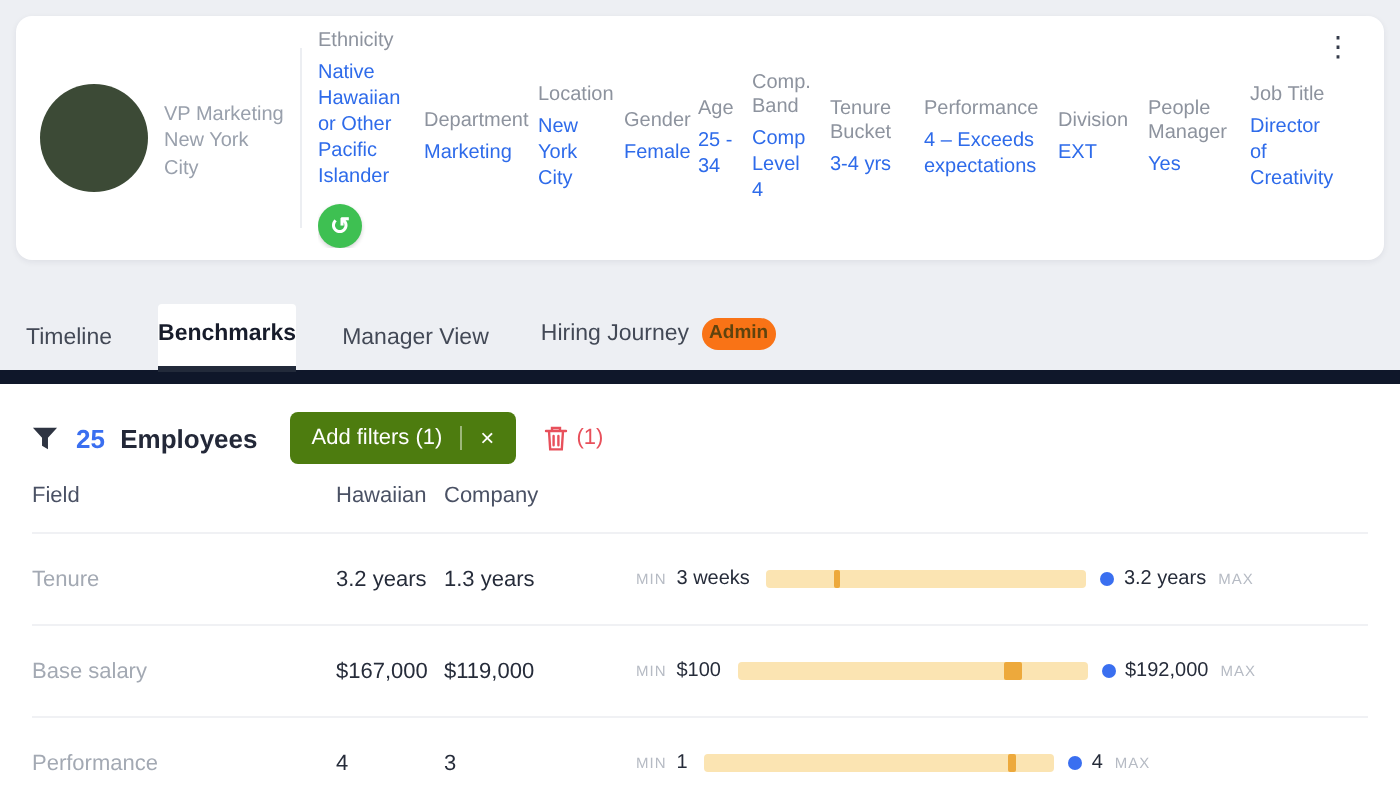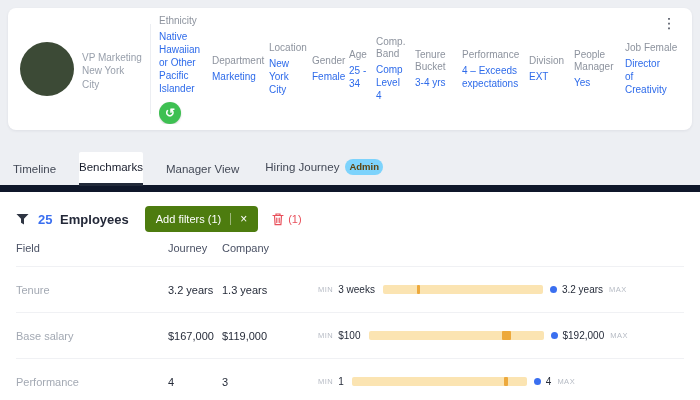--- a/index.html
+++ b/index.html
@@ -44,26 +44,26 @@
     position:absolute;top:6px;right:12px;font-size:14px;color:#353b4a;
     cursor:pointer;padding:2px 4px;line-height:1;
   }
   
   .tabs{
     display:flex;align-items:flex-end;gap:20px;margin-top:20px;padding:0 0 0 10px;
     border-bottom:7px solid #0f172a;
   }
   .tab{font-size:11.5px;color:#434956;padding:9px 3px 10px;cursor:pointer;white-space:nowrap}
   .tab.active{
-    background:#fff;color:#171c2b;font-weight:normal;padding:9px 0 10px;
+    background:#fff;color:#171c2b;font-weight:bold;padding:9px 0 10px;
     border-bottom:3px solid #222a3a;margin-bottom:-1px;border-radius:2px 2px 0 0;
   }
   .tab.hj{display:flex;align-items:center;gap:6px}
   .admin{
-    background:#7dd3fc;color:#5f430e;font-size:9.5px;font-weight:bold;
+    background:#f97316;color:#5f430e;font-size:9.5px;font-weight:bold;
     padding:2px 4px;border-radius:9px;line-height:1.3;
   }
   
   .panel{background:#fff;min-height:231px;padding:14px 16px 0;box-sizing:border-box}
   .filterbar{display:flex;align-items:center}
   .funnel{display:flex;align-items:center}
   .count{margin-left:9px;font-size:13px;font-weight:bold}
   .count-num{color:#3a6ff0}
   .count-label{color:#232838;margin-left:4px}
   .addf{
@@ -139,21 +139,21 @@
     </div>
     <div class="attr c8">
       <div class="alabel">Division</div>
       <div class="avalue">EXT</div>
     </div>
     <div class="attr c9">
       <div class="alabel wrap">People Manager</div>
       <div class="avalue">Yes</div>
     </div>
     <div class="attr c10">
-      <div class="alabel">Job Female</div>
+      <div class="alabel">Job Title</div>
       <div class="avalue">Director of Creativity</div>
     </div>
   </div>
   <div class="more"><span>⋮</span></div>
 </div>
 
 <div class="tabs">
   <div class="tab">Timeline</div>
   <div class="tab active">Benchmarks</div>
   <div class="tab">Manager View</div>
@@ -183,21 +183,21 @@
     <span class="trash">
       <svg width="12" height="14" viewBox="0 0 12 14">
           <path d="M1 3.5h10M4 3.5V2h4v1.5M2.5 3.5l.6 9.2h5.8l.6-9.2M4.8 6v4.6M7.2 6v4.6" stroke="#e8505b" stroke-width="1.2" fill="none" stroke-linecap="round"></path>
         </svg>
       <span class="trash-count">(1)</span>
     </span>
   </div>
 
   <div class="thead">
     <div class="col-field">Field</div>
-    <div class="col-emp">Journey</div>
+    <div class="col-emp">Hawaiian</div>
     <div class="col-comp">Company</div>
   </div>
 
   <div class="tbody">
 
     <div class="trow">
       <div class="col-field rfield">Tenure</div>
       <div class="col-emp rval">3.2 years</div>
       <div class="col-comp rval">1.3 years</div>
       <div class="bench">

